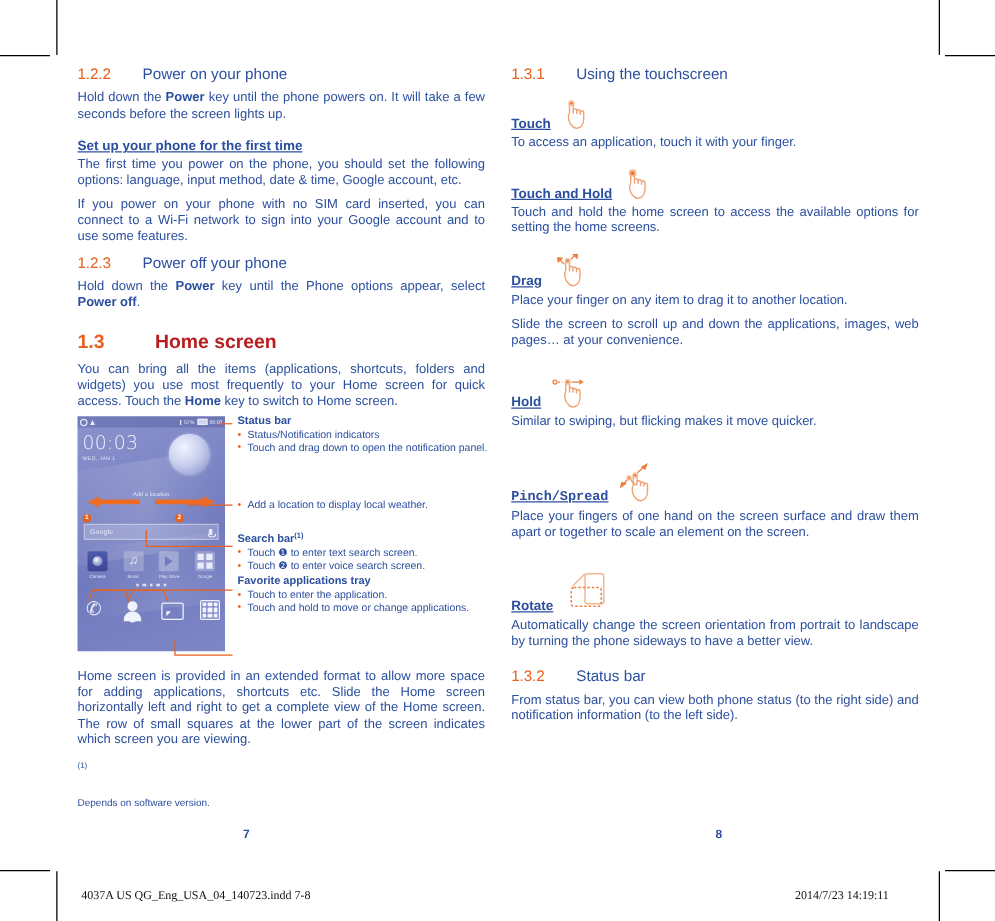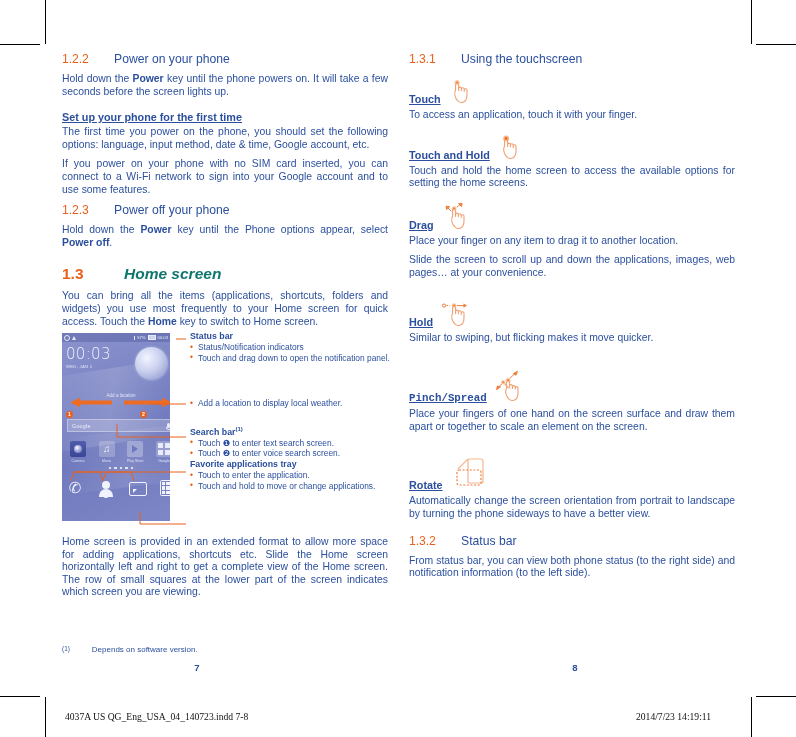--- a/index.html
+++ b/index.html
@@ -62,21 +62,21 @@
   .h2 .ttl { color: #2b4f9e; text-align: right; }
 
   .h1 {
     display: flex;
     align-items: flex-end;
     margin: 16px 0 7px 0;
     font-weight: bold;
     font-size: 15.5px;
   }
   .h1 .num { color: #e8601c; width: 62px; flex: 0 0 62px; }
-  .h1 .ttl { color: #0f766e; font-style: italic; }
+  .h1 .ttl { color: #b91c1c; }
 
   
   p.body {
     color: #2b4f9e;
     font-size: 10.4px;
     line-height: 12.6px;
     text-align: justify;
     margin: 0 0 7px 0;
   }
   p.body b { font-weight: bold; }
@@ -112,21 +112,21 @@
   .figure {
     position: absolute;
     left: 62px;
     top: 333px;
     width: 118px;
     height: 188px;
   }
   .phone {
     position: absolute;
     left: 0; top: 0;
-    width: 108px; height: 188px;
+    width: 118px; height: 188px;
     background: linear-gradient(160deg,#8b93cd 0%, #7b84c4 35%, #6f79bd 60%, #7e87c6 100%);
     overflow: hidden;
   }
   .phone .sheen {
     position: absolute;
     left: -20%; top: 18%;
     width: 150%; height: 40%;
     background: linear-gradient(105deg, rgba(255,255,255,0.00) 0%, rgba(255,255,255,0.14) 45%, rgba(255,255,255,0.00) 75%);
     transform: rotate(-9deg);
   }
@@ -312,23 +312,23 @@
   .ann li {
     position: relative; padding-left: 8px; margin-bottom: 0.5px;
   }
   .ann li:before {
     content: '\2022'; position: absolute; left: 0; top: -0.5px; color: #e8601c;
   }
   .ann .sup { font-size: 6px; vertical-align: super; }
 
   
   .footnote {
-    position: absolute; left: 62px; top: 645px;
+    position: absolute; left: 62px; top: 609px;
     font-size: 8px; color: #2b4f9e;
-    display: flex; gap: 22px;
+    display: flex; gap: 22px; flex-direction: column;
   }
   .footnote .mk { font-size: 6.4px; }
   .folio {
     position: absolute; top: 662px;
     font-size: 9.6px; font-weight: bold; color: #2b4f9e;
   }
   .folio-l { left: 0; width: 394px; text-align: center; }
   .folio-r { left: 400px; width: 350px; text-align: center; }
 
   .printline {

